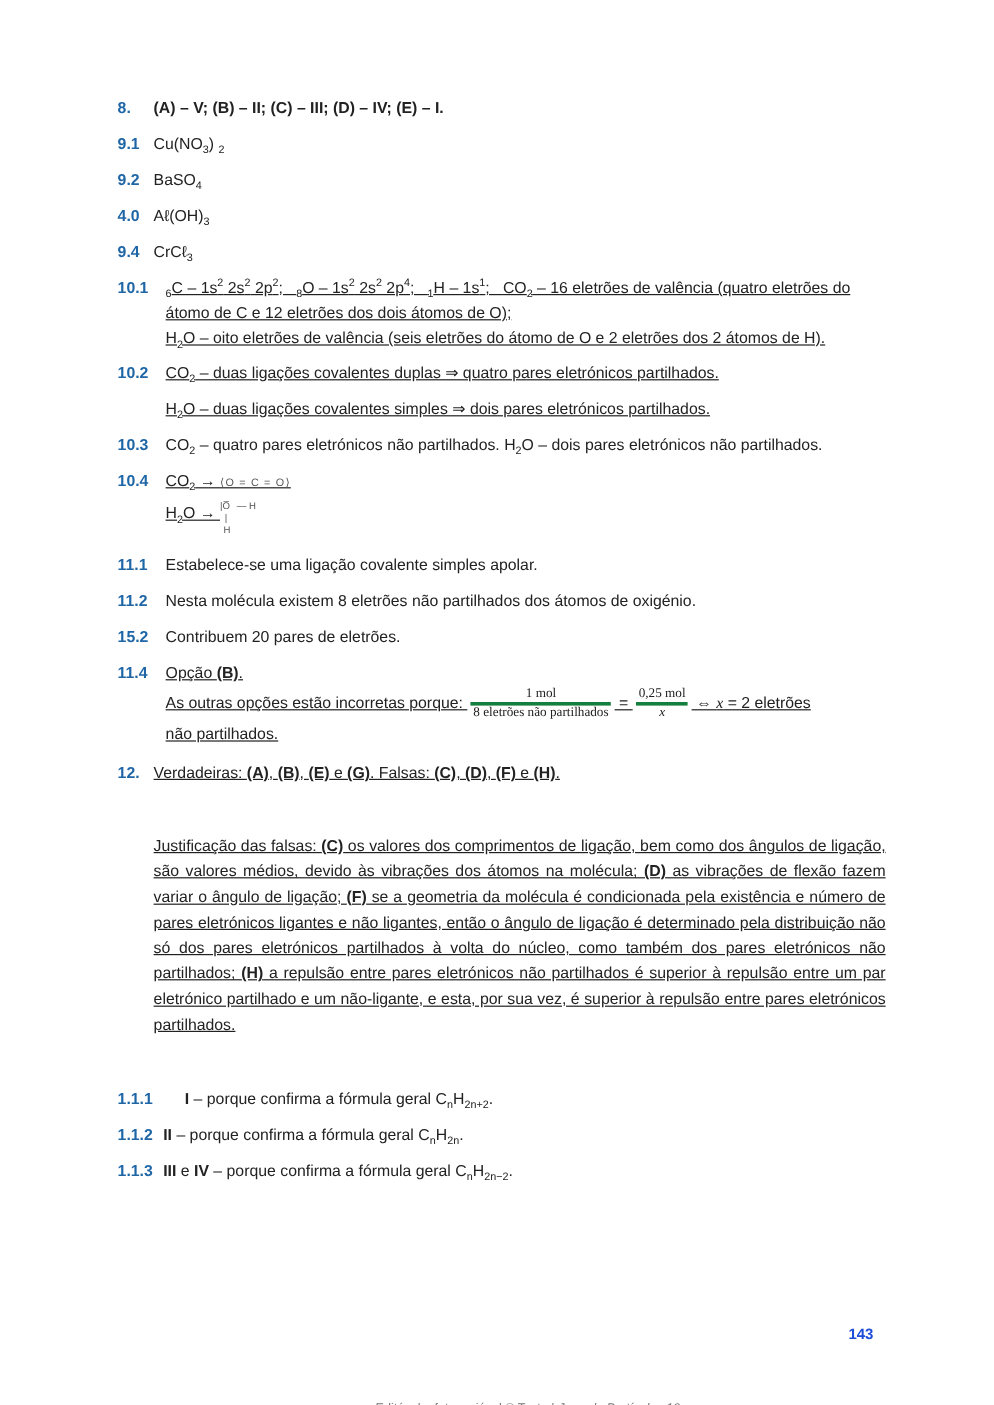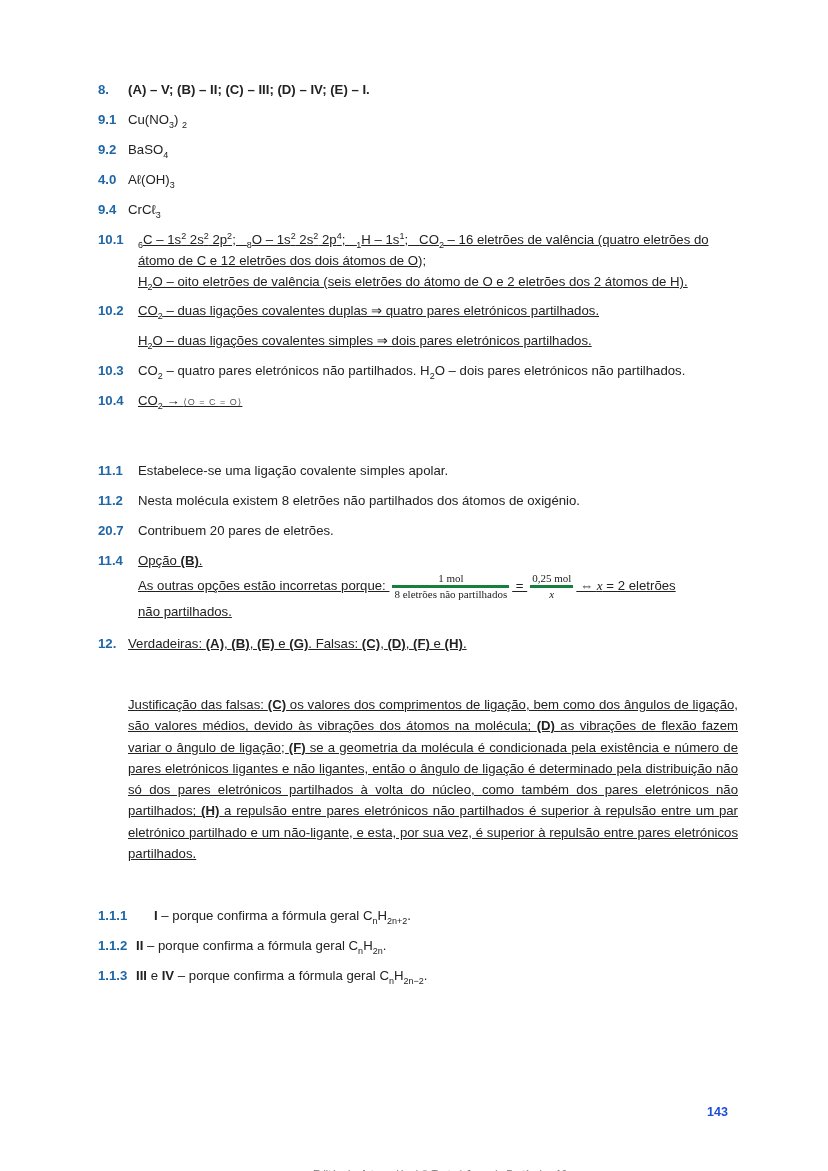--- a/index.html
+++ b/index.html
@@ -75,35 +75,36 @@
 
   <div class="row" style="top:360px">
     <span class="num">10.3</span>
     <span class="txt w40"><span>CO</span><sub>2</sub><span> – quatro pares eletrónicos não partilhados. H</span><sub>2</sub><span>O – dois pares eletrónicos não partilhados.</span></span>
   </div>
 
   <div class="row" style="top:390px">
     <span class="num">10.4</span>
     <div class="txt w40">
       <span class="line"><span>CO</span><sub>2</sub><span> → </span><span class="struct">⟨O = C = O⟩</span></span>
+      <span class="line" style="margin-top:4px"><span>H</span><sub>2</sub><span>O → </span><span class="h2o"><span style="left:0;top:-2px">|O̅</span><span style="left:14px;top:-2px">— H</span><span style="left:4px;top:8px">|</span><span style="left:3px;top:18px">H</span></span></span>
     </div>
   </div>
 
   <div class="row" style="top:460px">
     <span class="num">11.1</span>
     <span class="txt w40">Estabelece-se uma ligação covalente simples apolar.</span>
   </div>
 
   <div class="row" style="top:490px">
     <span class="num">11.2</span>
     <span class="txt w40">Nesta molécula existem 8 eletrões não partilhados dos átomos de oxigénio.</span>
   </div>
 
   <div class="row" style="top:520px">
-    <span class="num">20.7</span>
+    <span class="num">15.2</span>
     <span class="txt w40">Contribuem 20 pares de eletrões.</span>
   </div>
 
   <div class="row" style="top:550px">
     <span class="num">11.4</span>
     <div class="txt w40">
       <span class="line"><span>Opção </span><span class="b">(B)</span><span>.</span></span>
       <span class="line" style="line-height:30px"><span>As outras opções estão incorretas porque: </span><span class="frac"><span class="n">1 mol</span><span class="d">8 eletrões não partilhados</span></span><span> = </span><span class="frac"><span class="n">0,25 mol</span><span class="d mathx">x</span></span><span> ⇔ </span><span class="mathx">x</span><span> = 2 eletrões</span></span>
       <span class="line">não partilhados.</span>
     </div>

